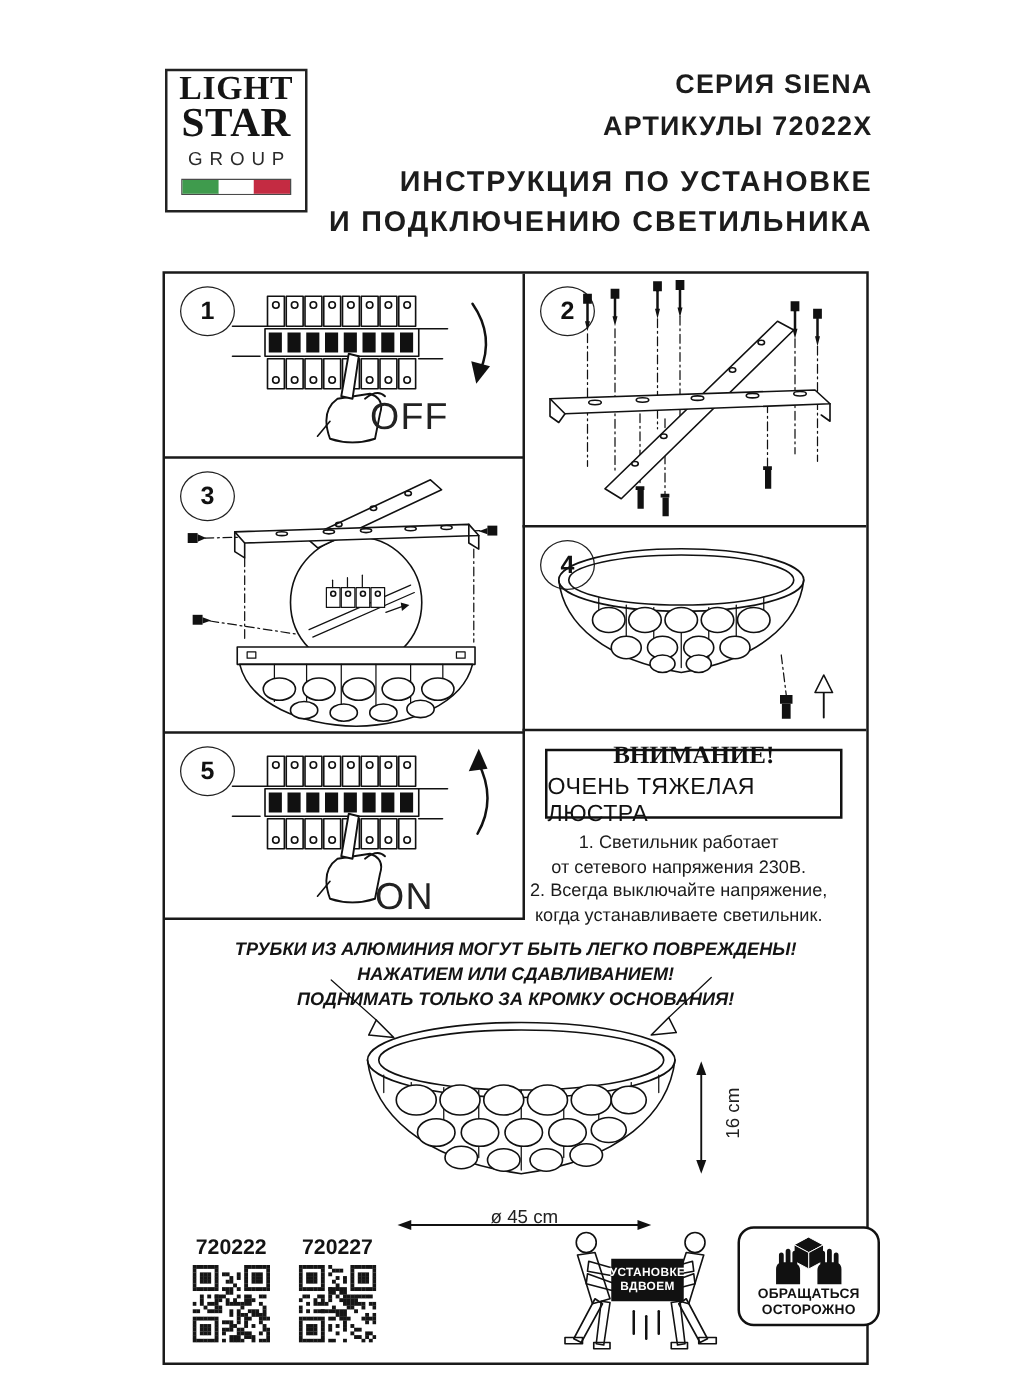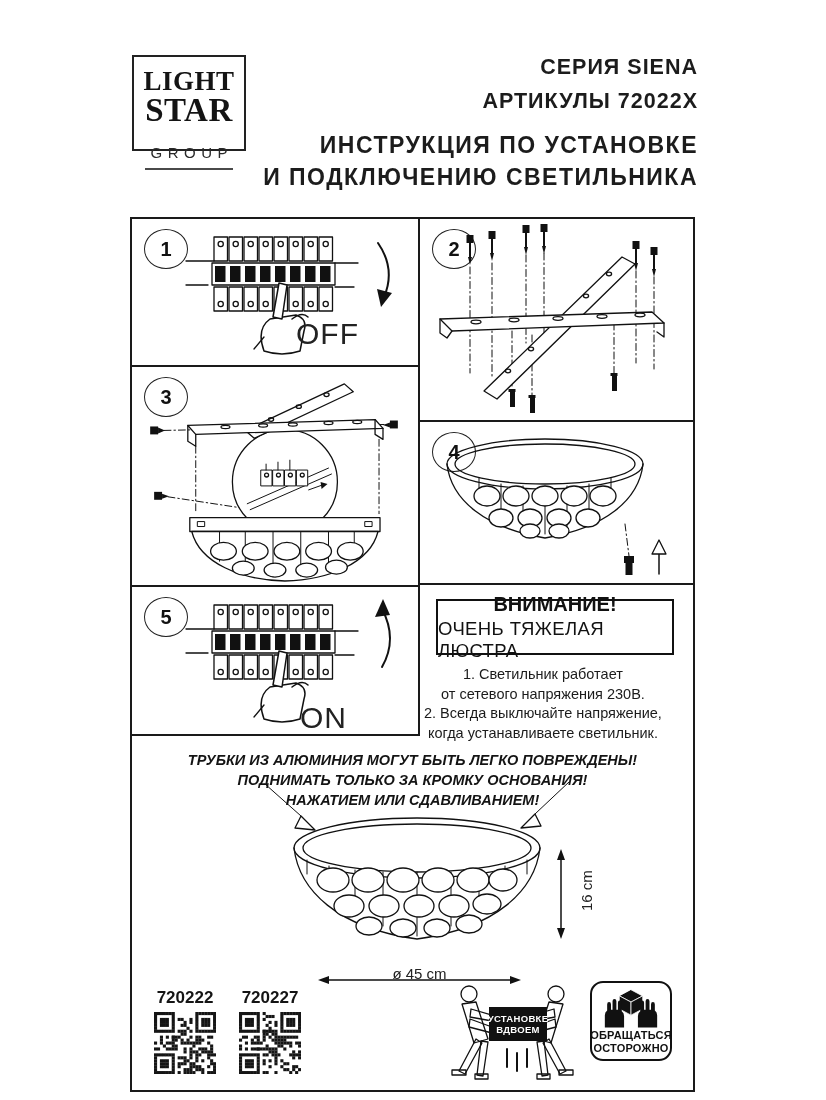--- a/index.html
+++ b/index.html
@@ -1,25 +1,25 @@
 <!DOCTYPE html>
 <html><head>
 <meta charset="utf-8">
 <style>
   html,body{margin:0;padding:0;background:#fff;}
   #page{position:relative;width:826px;height:1100px;background:#fff;overflow:hidden;
         font-family:"Liberation Sans",sans-serif;color:#1a1a1a;}
   .abs{position:absolute;}
 
   
-  #logo{left:132px;top:55px;width:114px;height:96px;border:2px solid #222;box-sizing:border-box;
-        display:flex;flex-direction:column;align-items:center;padding-top:11px;}
+  #logo{left:132px;top:55px;width:114px;height:115px;border:2px solid #222;box-sizing:border-box;
+        display:flex;flex-direction:column;align-items:center;}
   .logo-light{font-family:"Liberation Serif",serif;font-weight:700;font-size:27px;line-height:26px;letter-spacing:.5px;color:#141414;}
   .logo-star{font-family:"Liberation Serif",serif;font-weight:700;font-size:33px;line-height:32px;letter-spacing:.5px;color:#141414;}
-  .logo-group{font-size:15px;font-weight:400;letter-spacing:5.5px;line-height:20px;margin-top:17px;color:#2a2a2a;text-indent:5.5px;}
+  .logo-group{font-size:15px;font-weight:400;letter-spacing:5.5px;line-height:20px;margin-top:3px;color:#2a2a2a;text-indent:5.5px;}
   .flag{margin-top:5px;width:86px;height:11px;border:1px solid #4a4a4a;display:flex;}
   .flag span{flex:1;}
 
   
   #head{right:128px;top:50px;text-align:right;}
   .h-series{font-size:21.5px;font-weight:700;letter-spacing:1px;line-height:34px;color:#1c1c1c;}
   .h-title{margin-top:11px;font-size:23px;font-weight:700;letter-spacing:1.5px;line-height:32px;color:#1c1c1c;}
 
   
   #grid{left:130px;top:217px;width:565px;height:875px;border:2px solid #1a1a1a;box-sizing:border-box;}
@@ -36,21 +36,21 @@
   .draw .fW{fill:#fff;}
   .draw .dd{stroke-dasharray:7 3 1.5 3;stroke-width:1;}
   .draw .thin{stroke-width:1;}
   .draw .th2{stroke-width:2;}
 
   .switch-label{font-size:30px;font-weight:500;letter-spacing:1px;color:#222;}
 
   
   .warnbox{border:2px solid #111;box-sizing:border-box;display:flex;flex-direction:column;
            align-items:center;justify-content:center;background:#fff;}
-  .warnbox .l1{font-size:20px;font-weight:700;color:#111;}
+  .warnbox .l1{font-size:20px;font-weight:700;color:#111;font-family:Liberation Serif, serif;}
   .warnbox .l2{font-size:18.5px;font-weight:400;letter-spacing:.4px;color:#111;margin-top:2px;}
   .notes-text{font-size:14.5px;font-weight:500;line-height:19.5px;color:#1b1b1b;}
 
   .bottom-warn{text-align:center;font-size:14.5px;font-weight:700;line-height:20px;color:#141414;}
 
   .dim-label{font-size:15px;font-weight:500;color:#222;}
   .art-code{font-size:17px;font-weight:700;text-align:center;color:#141414;}
   .qr svg{width:100%;height:100%;}
   .qr rect{fill:#151515;}
 
@@ -398,22 +398,22 @@
         <div>1. Светильник работает</div>
         <div>от сетевого напряжения 230В.</div>
         <div>2. Всегда выключайте напряжение,</div>
         <div>когда устанавливаете светильник.</div>
       </div>
     </div>
 
     <div class="abs panel" style="left:0;top:517px;width:561px;height:354px;">
       <div class="abs bottom-warn" style="left:0;top:14px;width:561px;font-style:italic;">
         <div>ТРУБКИ ИЗ АЛЮМИНИЯ МОГУТ БЫТЬ ЛЕГКО ПОВРЕЖДЕНЫ!</div>
+        <div>НАЖАТИЕМ ИЛИ СДАВЛИВАНИЕМ!</div>
         <div>ПОДНИМАТЬ ТОЛЬКО ЗА КРОМКУ ОСНОВАНИЯ!</div>
-        <div>НАЖАТИЕМ ИЛИ СДАВЛИВАНИЕМ!</div>
       </div>
 
       <svg class="abs draw" style="left:105px;top:42px;" width="360" height="205" viewBox="0 0 360 205">
         <g>
           <line x1="28" y1="6" x2="64" y2="38" class="thin"></line>
           <polygon class="fW" points="64,38 78,52 58,50"></polygon>
         </g>
         <g>
           <line x1="332" y1="4" x2="298" y2="36" class="thin"></line>
           <polygon class="fW" points="298,36 284,50 304,48"></polygon>
@@ -924,21 +924,21 @@
           <line x1="62" y1="68" x2="62" y2="86" class="th2"></line>
           <line x1="72" y1="72" x2="72" y2="90" class="th2"></line>
           <line x1="82" y1="68" x2="82" y2="86" class="th2"></line>
         </svg>
         <div id="lift-text" class="abs" style="left:44px;top:26px;width:58px;height:34px;">
           <div>УСТАНОВКЕ</div>
           <div>ВДВОЕМ</div>
         </div>
       </div>
 
-      <div id="care" class="abs" style="left:458px;top:245px;width:82px;height:80px;text-align:right;">
+      <div id="care" class="abs" style="left:458px;top:245px;width:114px;height:80px;text-align:right;">
         <svg class="draw" width="78" height="40" viewBox="0 0 100 52">
           <g>
             <polygon class="fB" points="50,1 65,9 50,17 35,9" style="stroke:#fff;stroke-width:1;fill:#111;"></polygon>
             <polygon class="fB" points="35,9 50,17 50,34 35,26" style="stroke:#fff;stroke-width:1;fill:#111;"></polygon>
             <polygon class="fB" points="65,9 50,17 50,34 65,26" style="stroke:#fff;stroke-width:1;fill:#111;"></polygon>
           </g>
           <path id="lh" class="fB" d="M16,50 L16,34 Q16,30 19,28 L19,20 Q19,17 21.5,17 Q24,17 24,20 L24,27 L26,27 L26,16 Q26,13 28.5,13 Q31,13 31,16 L31,27 L33,27 L33,18 Q33,15 35.5,15 Q38,15 38,18 L38,29 Q41,31 41,35 L41,50 Z"></path>
           <use href="#lh" transform="translate(100,0) scale(-1,1)"></use>
         </svg>
         <div class="care-line">ОБРАЩАТЬСЯ</div>

